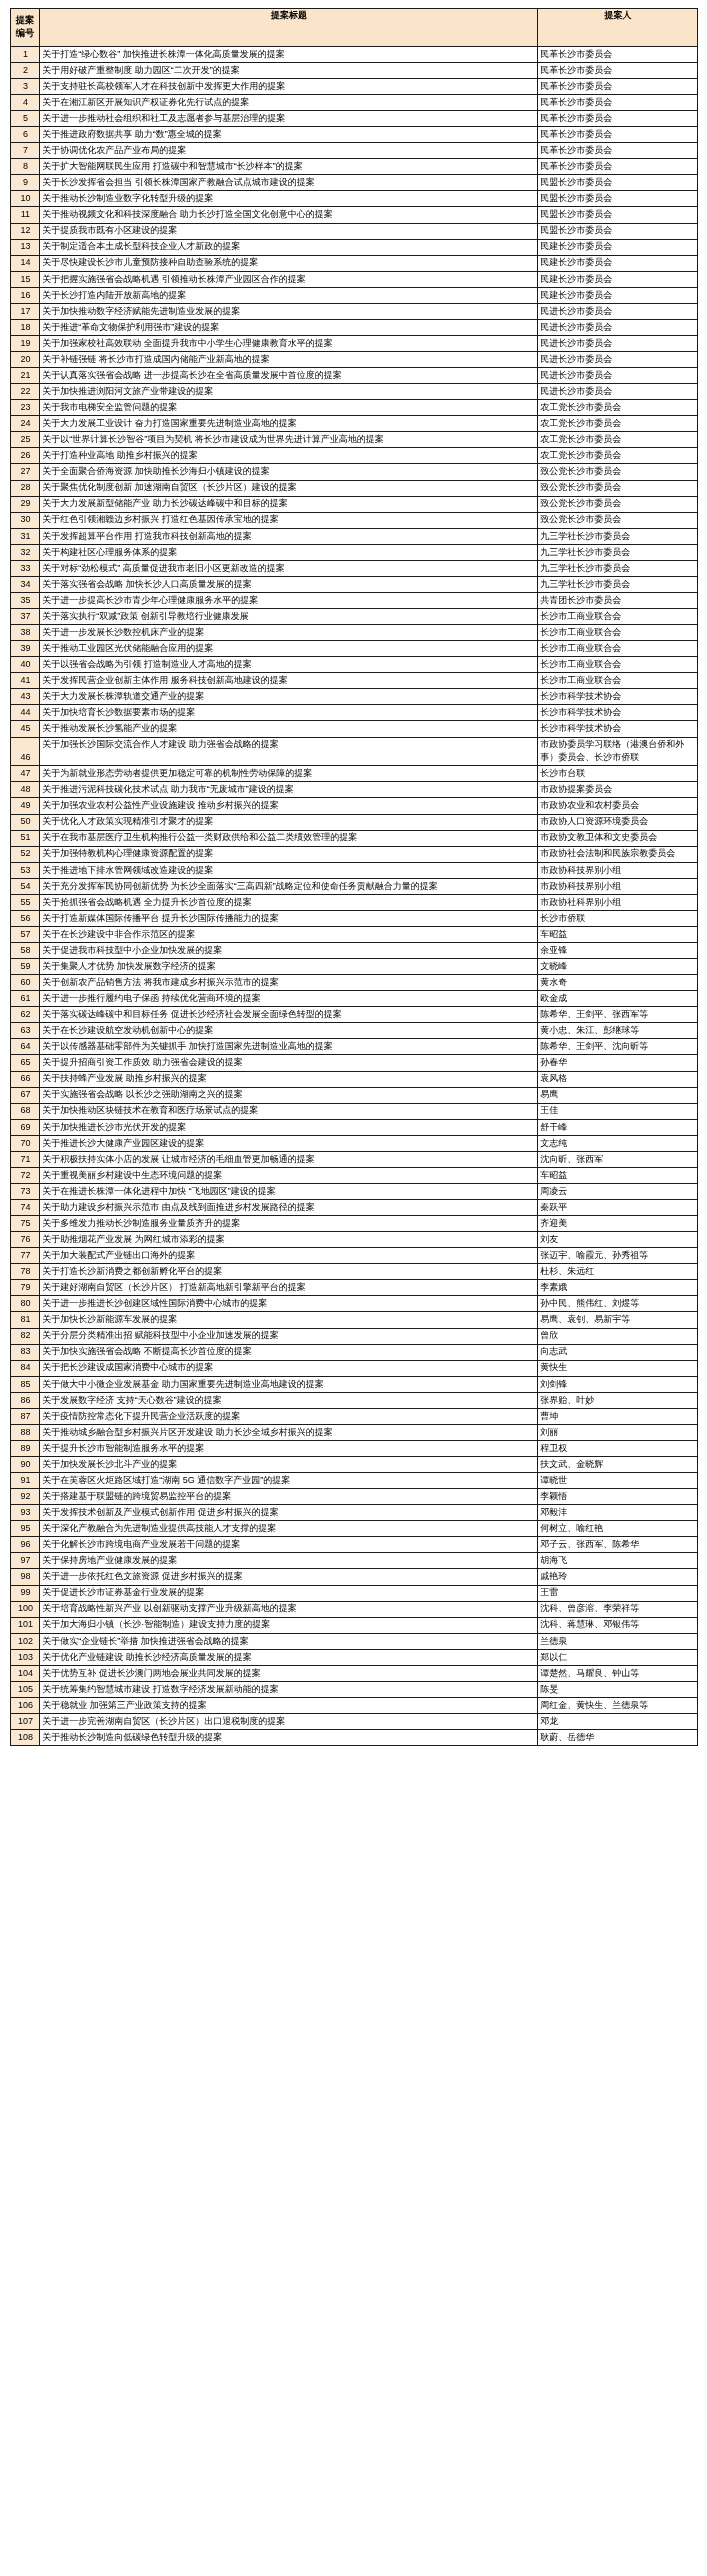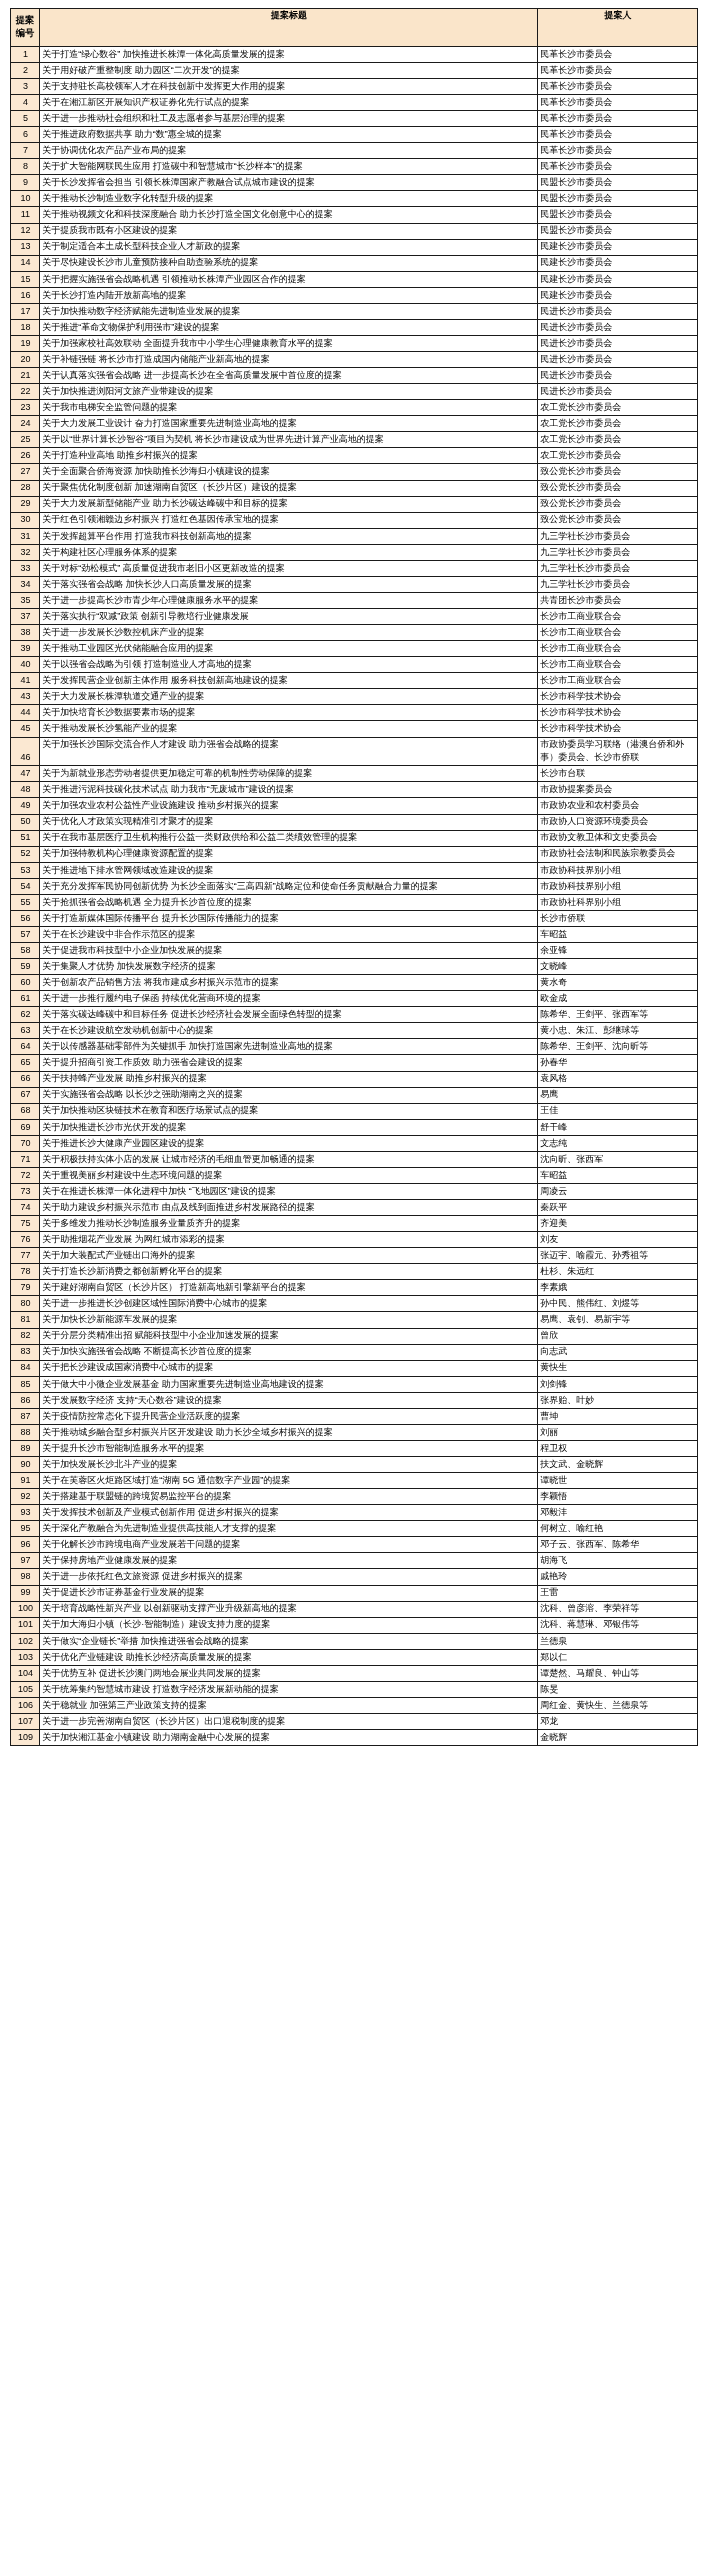--- a/index.html
+++ b/index.html
@@ -612,20 +612,20 @@
           <td class="no">106</td>
           <td class="title">关于稳就业 加强第三产业政策支持的提案</td>
           <td class="who">周红金、黄快生、兰德泉等</td>
         </tr>
         <tr>
           <td class="no single">107</td>
           <td class="title">关于进一步完善湖南自贸区（长沙片区）出口退税制度的提案</td>
           <td class="who">邓龙</td>
         </tr>
         <tr>
-          <td class="no single">109</td>
-          <td class="title">关于加快湘江基金小镇建设 助力湖南金融中心发展的提案</td>
-          <td class="who">金晓辉</td>
+          <td class="no single">108</td>
+          <td class="title">关于推动长沙制造向低碳绿色转型升级的提案</td>
+          <td class="who">耿蔚、岳德华</td>
         </tr>
       </tbody>
   </table>
 </div>
 
 
 </body></html>

